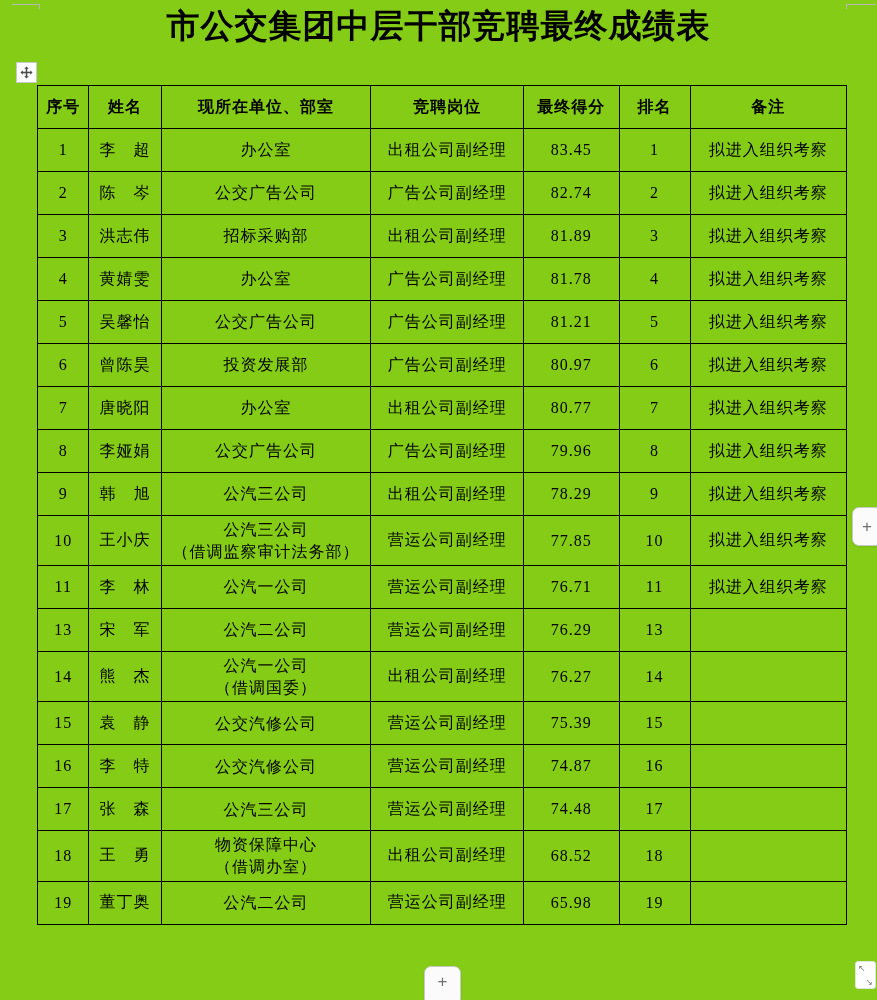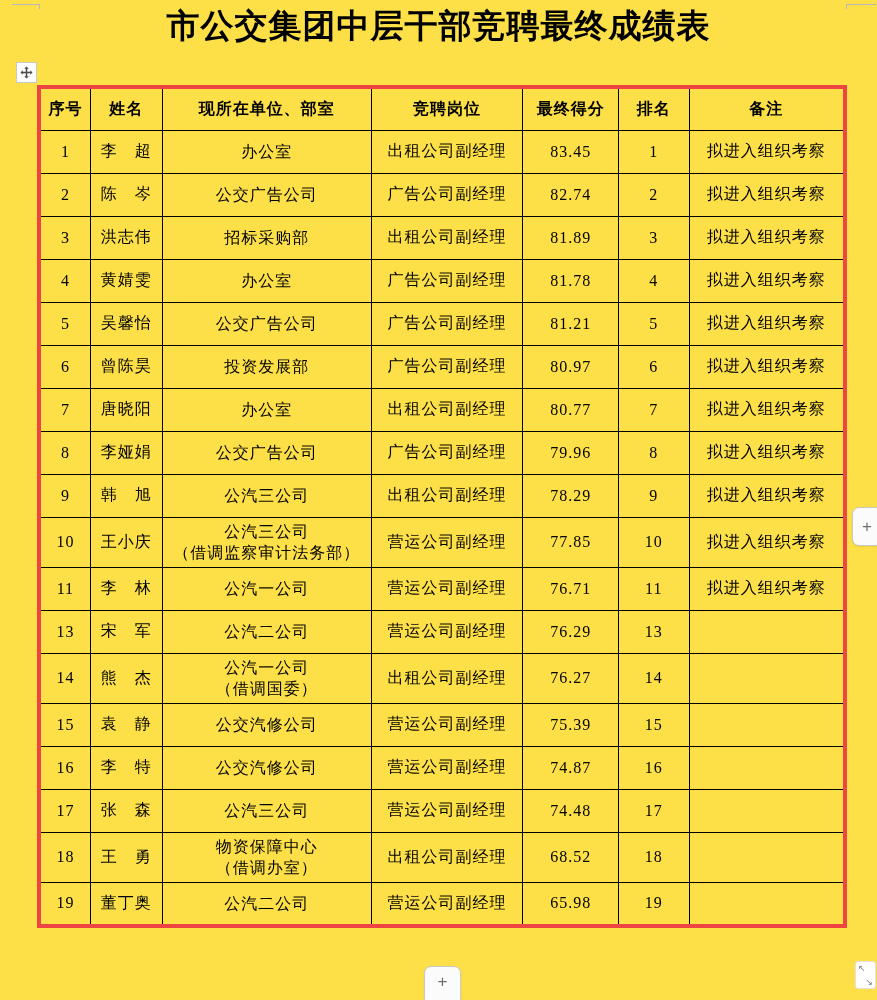--- a/index.html
+++ b/index.html
@@ -3,21 +3,21 @@
 <meta charset="utf-8">
 <style>
   * { margin: 0; padding: 0; box-sizing: border-box; }
   html, body { background: #ffffff; }
   body { font-family: "Liberation Serif", "DejaVu Serif", serif; color: #000; }
 
   .page {
     position: relative;
     width: 877px;
     height: 1000px;
-    background: #fde047;
+    background: #84cc16;
     overflow: hidden;
   }
 
   
   .mark-tl {
     position: absolute; left: 12px; top: 4px; width: 28px; height: 5px;
     border-top: 1px solid #b8b8b8; border-right: 1px solid #b8b8b8;
   }
   .mark-tr {
     position: absolute; left: 846px; top: 4px; width: 30px; height: 5px;
@@ -39,21 +39,21 @@
     width: 21px; height: 21px;
     border: 1px solid #c9c9c9; background: #fdfdfd;
     display: flex; align-items: center; justify-content: center;
   }
 
   table.score-table {
     position: absolute; left: 37px; top: 85px;
     width: 810px;
     border-collapse: collapse;
     table-layout: fixed;
-    border: 4px solid #ef4444;
+    border: 1px solid #ef4444;
   }
   .score-table th, .score-table td {
     border: 1px solid #000;
     text-align: center;
     vertical-align: middle;
     padding: 3px 4px;
     overflow: hidden;
   }
   .score-table thead tr { height: 43px; }
   .score-table tbody tr { height: 43px; }

